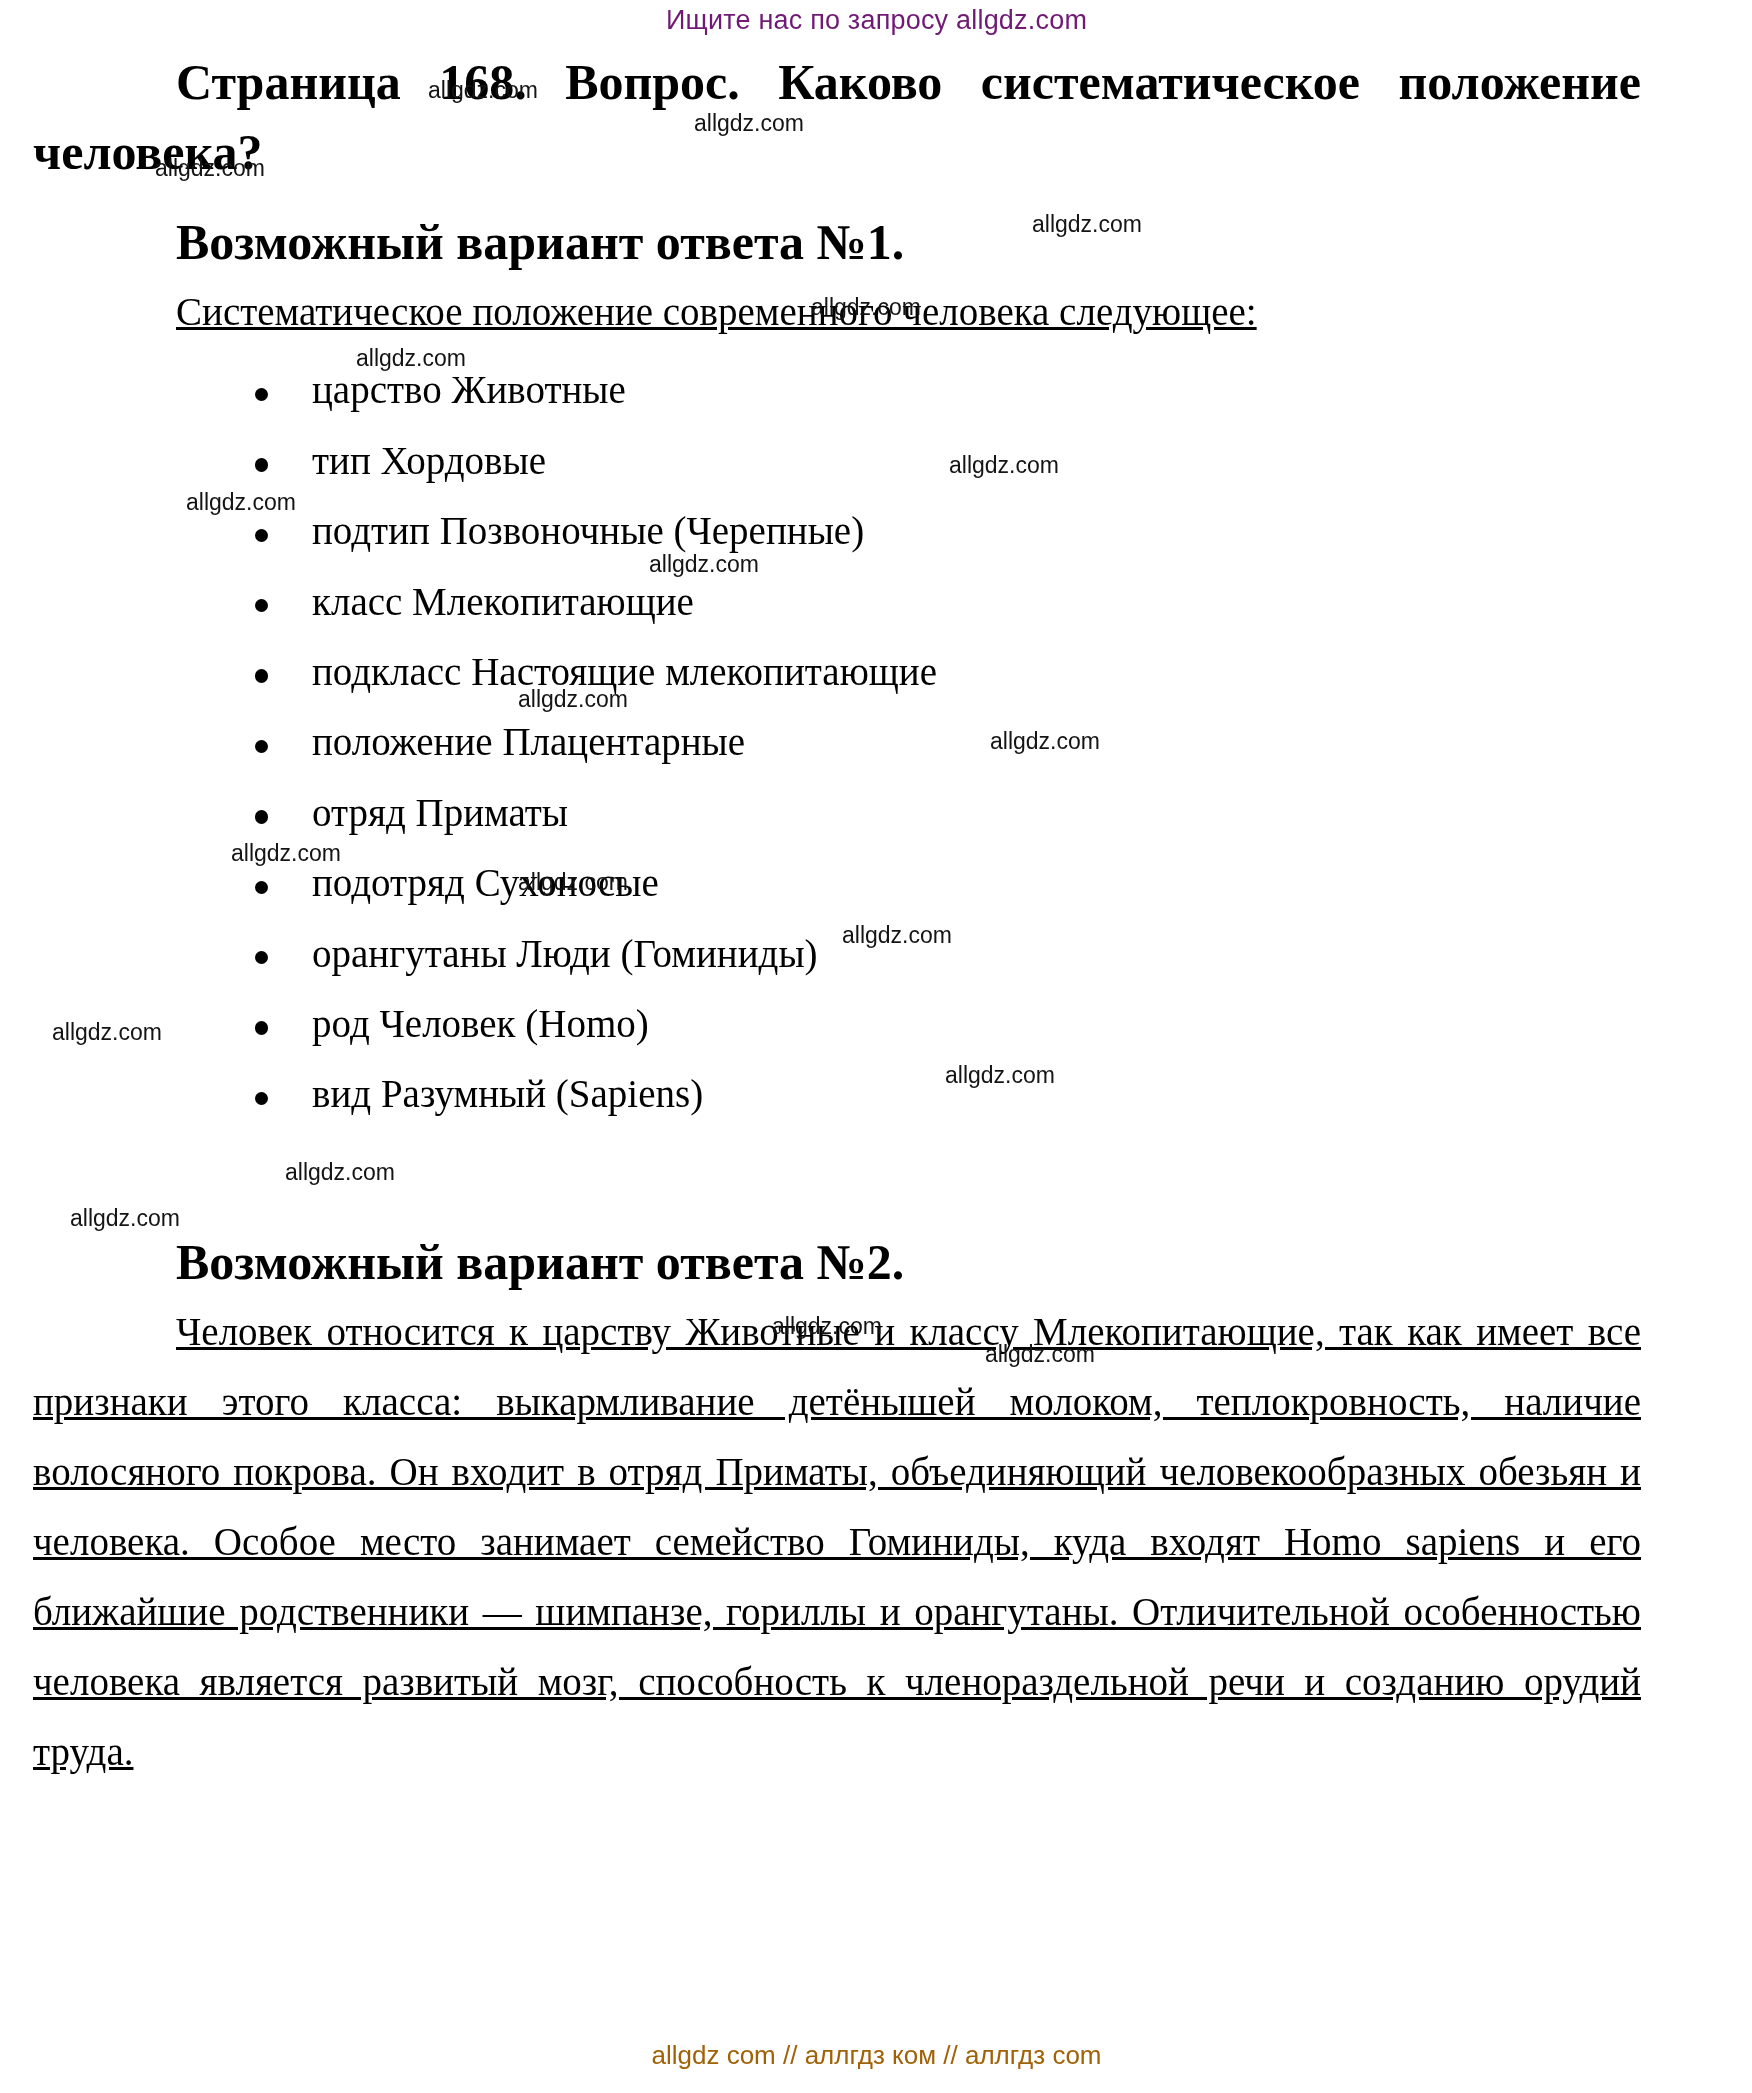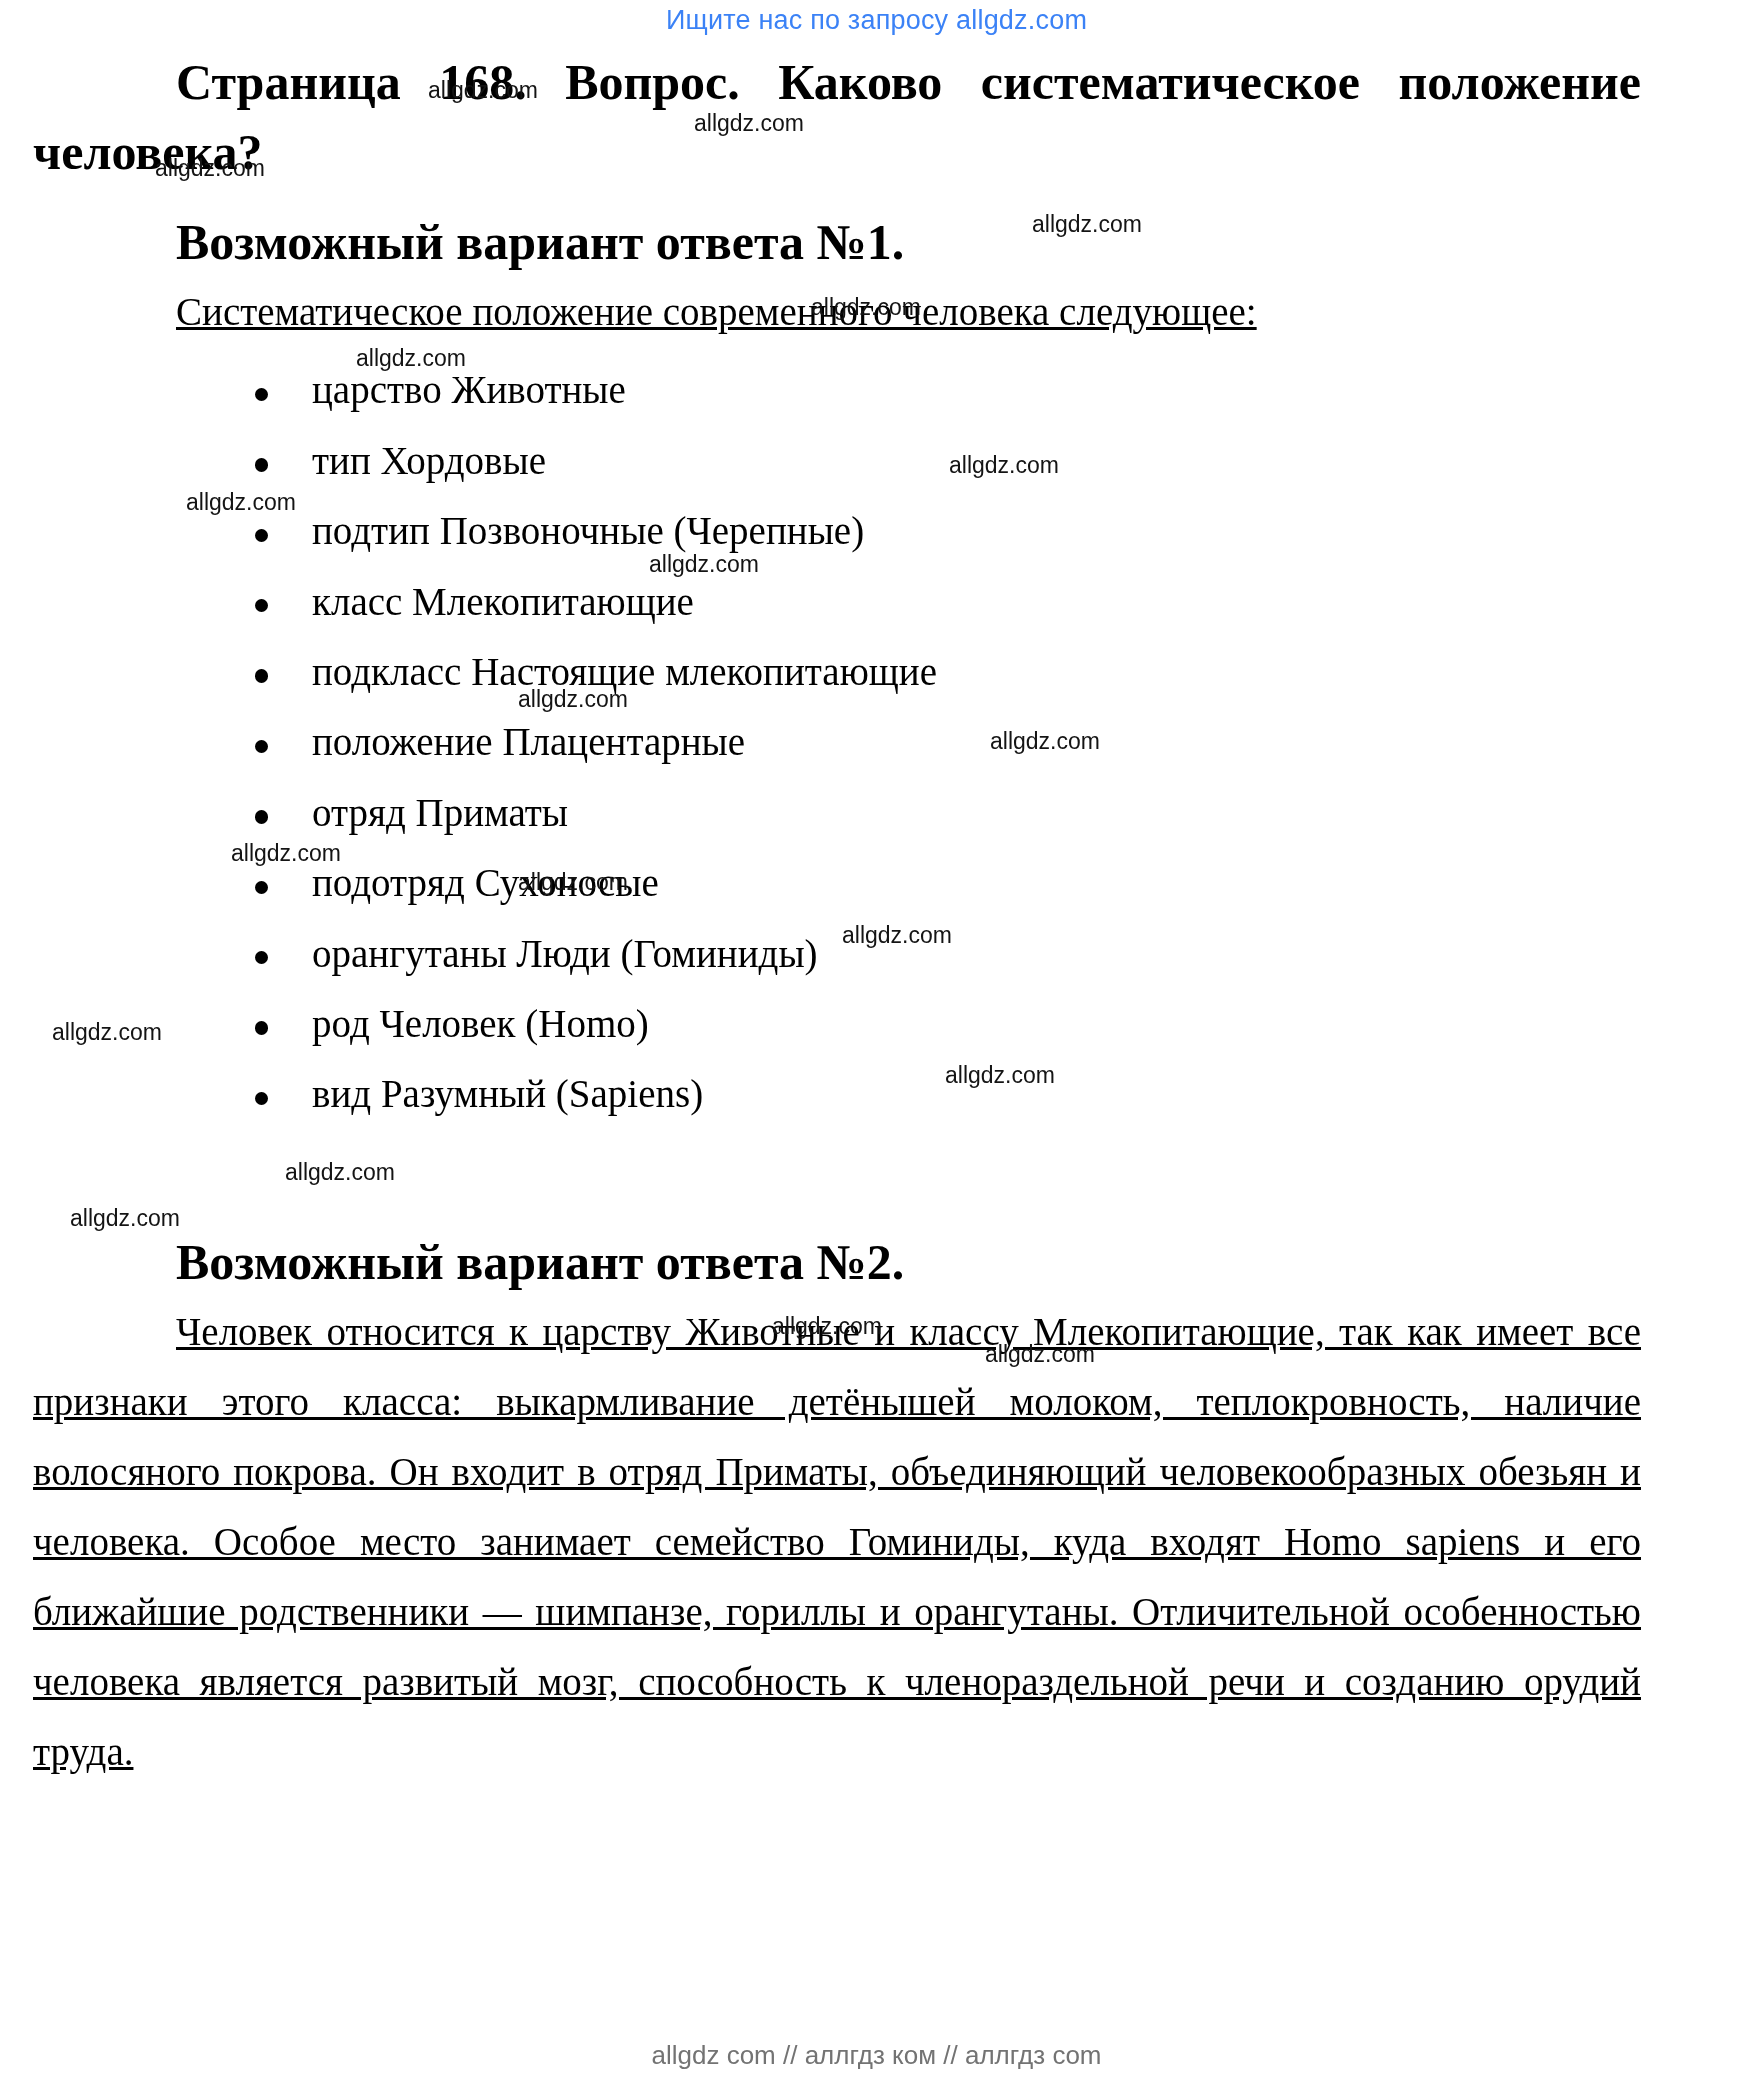--- a/index.html
+++ b/index.html
@@ -110,21 +110,21 @@
     font-family: "Liberation Sans", "DejaVu Sans", sans-serif;
     font-size: 26px;
     line-height: 30px;
     color: #5b1a8c;
     white-space: nowrap;
   }
 </style>
 </head>
 <body>
 
-<div class="promo-banner" style="color: #3b82f6;">Ищите нас по запросу allgdz.com</div>
+<div class="promo-banner" style="color: #701a75;">Ищите нас по запросу allgdz.com</div>
 
 <div class="doc">
 
   <h1 class="heading indent">Страница 168. Вопрос. Каково систематическое положение человека?</h1>
 
   <div class="gap-small"></div>
 
   <h2 class="heading indent">Возможный вариант ответа №1.</h2>
 
   <p class="para indent">Систематическое положение современного человека следующее:</p>
@@ -169,14 +169,14 @@
     <div class="wm" style="left: 518px; top: 871px; color: rgb(20, 20, 20);">allgdz.com</div>
     <div class="wm" style="left: 842px; top: 924px; color: rgb(20, 20, 20);">allgdz.com</div>
     <div class="wm" style="left: 52px; top: 1021px; color: rgb(20, 20, 20);">allgdz.com</div>
     <div class="wm" style="left: 945px; top: 1064px; color: rgb(20, 20, 20);">allgdz.com</div>
     <div class="wm" style="left: 285px; top: 1161px; color: rgb(20, 20, 20);">allgdz.com</div>
     <div class="wm" style="left: 70px; top: 1207px; color: rgb(20, 20, 20);">allgdz.com</div>
     <div class="wm" style="left: 772px; top: 1315px; color: rgb(20, 20, 20);">allgdz.com</div>
     <div class="wm" style="left: 985px; top: 1343px; color: rgb(20, 20, 20);">allgdz.com</div>
   </div>
 
-<div class="footer" style="color: #737373;">allgdz com  //  аллгдз ком  //  аллгдз com</div>
+<div class="footer" style="color: #a16207;">allgdz com  //  аллгдз ком  //  аллгдз com</div>
 
 
 </body></html>

